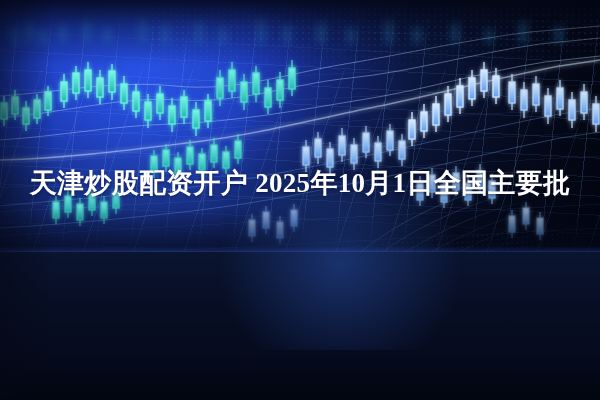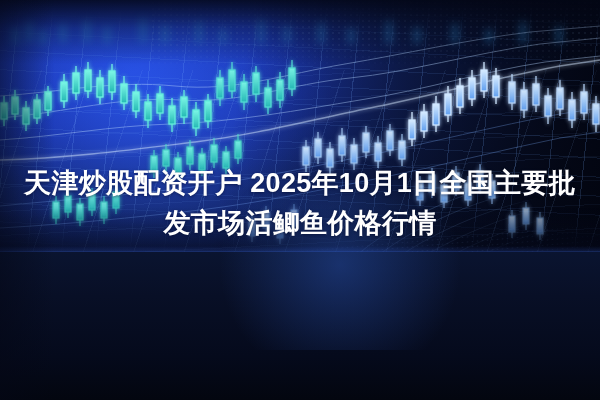--- a/index.html
+++ b/index.html
@@ -110,20 +110,21 @@
     box-sizing:border-box;
   }
   .title-line{
     color:#ffffff;
     font-size:27px;
     font-weight:bold;
     line-height:40px;
     letter-spacing:.3px;
     white-space:nowrap;
     text-shadow:0 1px 3px rgba(0,10,40,.55);
+    font-family:Liberation Serif, serif;
   }
 </style>
 </head>
 <body>
 
 <div id="stage">
 
   <div class="layer bg-base"></div>
   <div class="layer glow-a"></div>
   <div class="layer bg-right-dark"></div>
@@ -412,16 +413,15 @@
 
   <div class="layer bg-bottom-dark"></div>
   <div class="band-split-glow"></div>
   <div class="band-split"></div>
   <div class="layer glow-b"></div>
   <div class="layer bg-top-vignette"></div>
   <div class="layer bg-left-vignette"></div>
 
   <div class="title-wrap">
     <div class="title-line">天津炒股配资开户 2025年10月1日全国主要批</div>
-    <div class="title-line">发市场活鲫鱼价格行情</div>
   </div>
 
 </div>
 
 </body></html>

